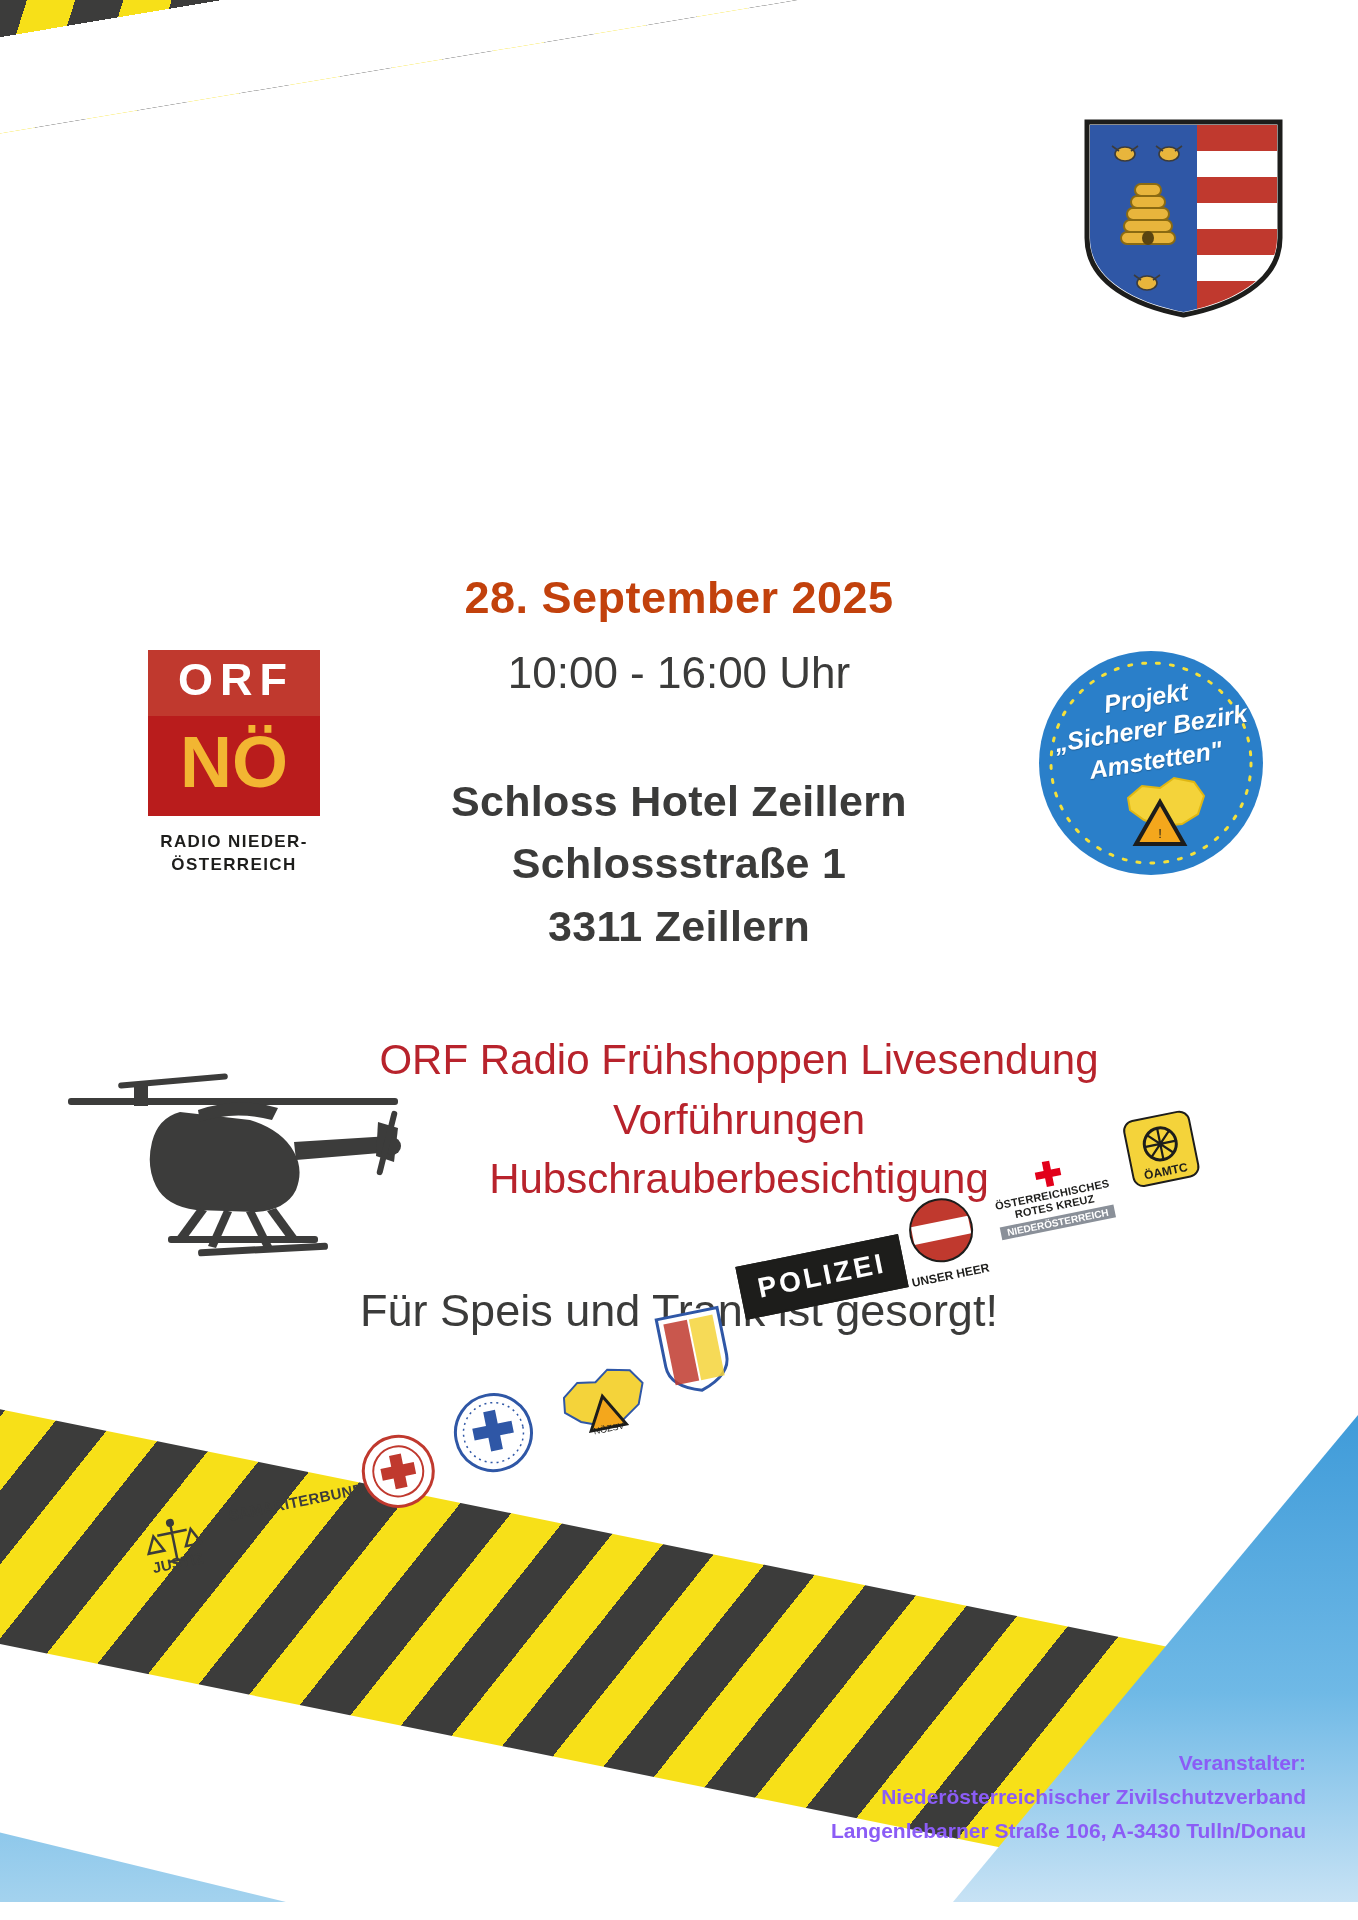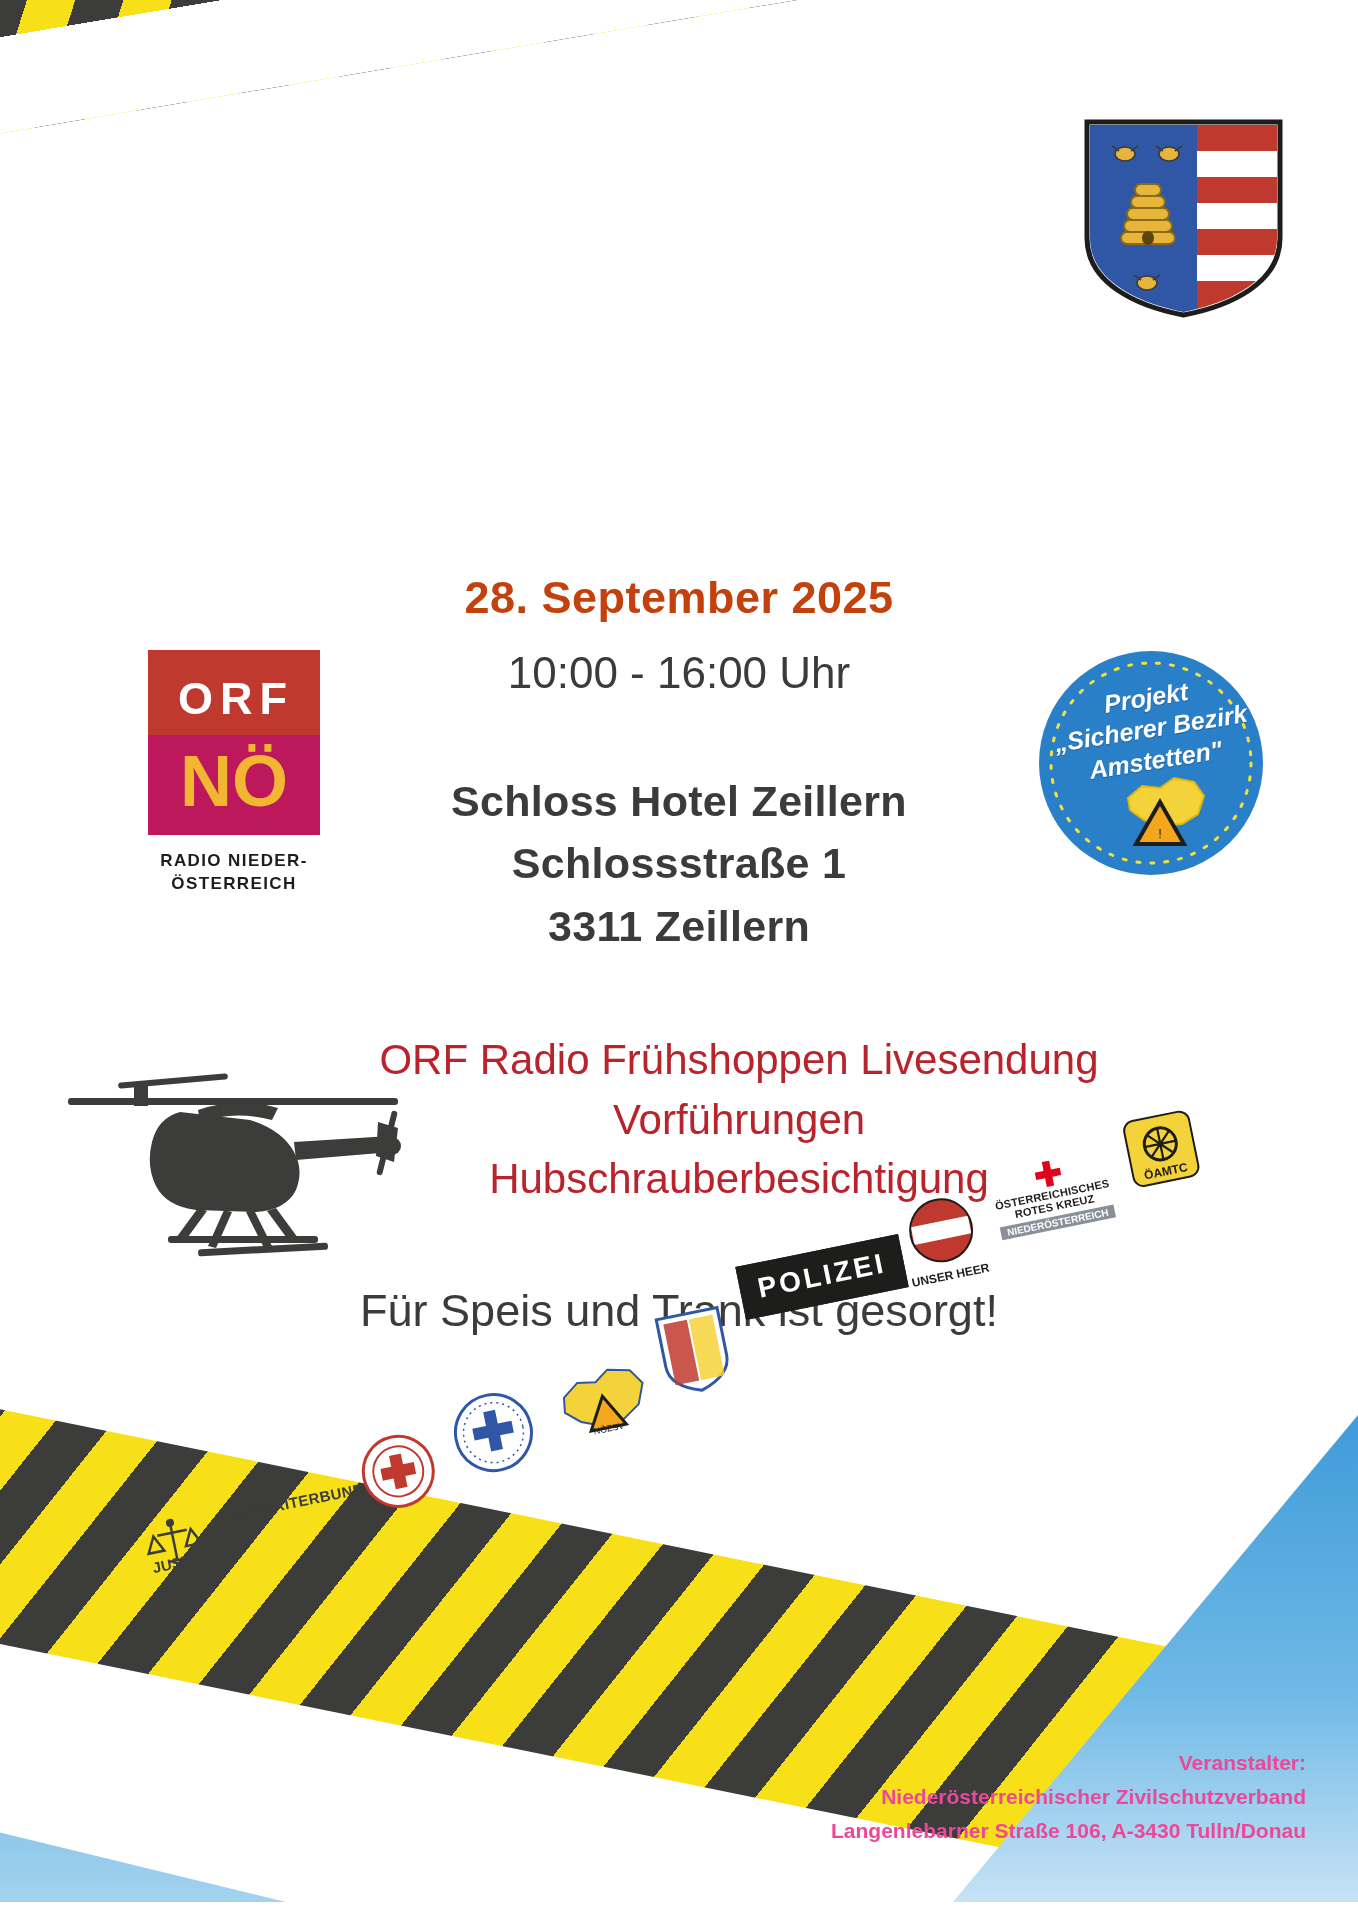--- a/index.html
+++ b/index.html
@@ -160,24 +160,24 @@
     top: 650px;
     width: 172px;
   }
   .orf-top {
     background: #c0392e;
     color: #ffffff;
     font-weight: bold;
     font-size: 45px;
     letter-spacing: 7px;
     text-align: center;
-    padding: 23px 0 10px 4px;
+    padding: 4px 0 10px 4px;
   }
   .orf-bottom {
-    background: #be185d;
+    background: #b91c1c;
     color: #f2b632;
     font-weight: bold;
     font-size: 72px;
     text-align: center;
     padding: 10px 0 18px 0;
     line-height: 1;
   }
   .orf-caption {
     margin-top: 15px;
     text-align: center;
@@ -261,21 +261,21 @@
     font-family: "Liberation Sans", sans-serif;
     text-align: center;
   }
 
   
   .organiser {
     position: absolute;
     right: 52px;
     bottom: 72px;
     text-align: right;
-    color: #ec4899;
+    color: #8b5cf6;
     font-size: 21px;
     font-weight: bold;
     line-height: 1.62;
   }
 </style>
 </head>
 <body>
 
 <div class="poster">
 

